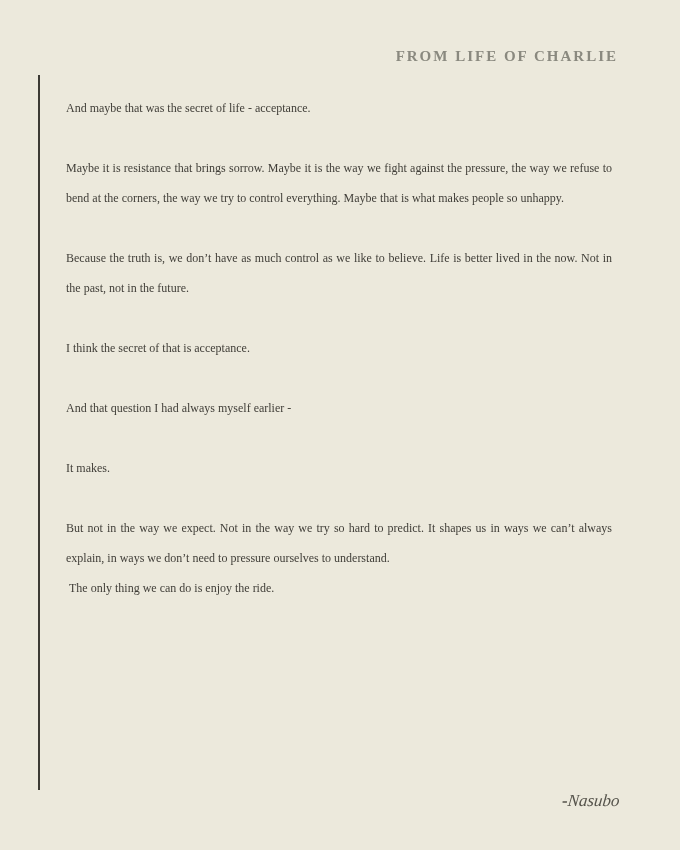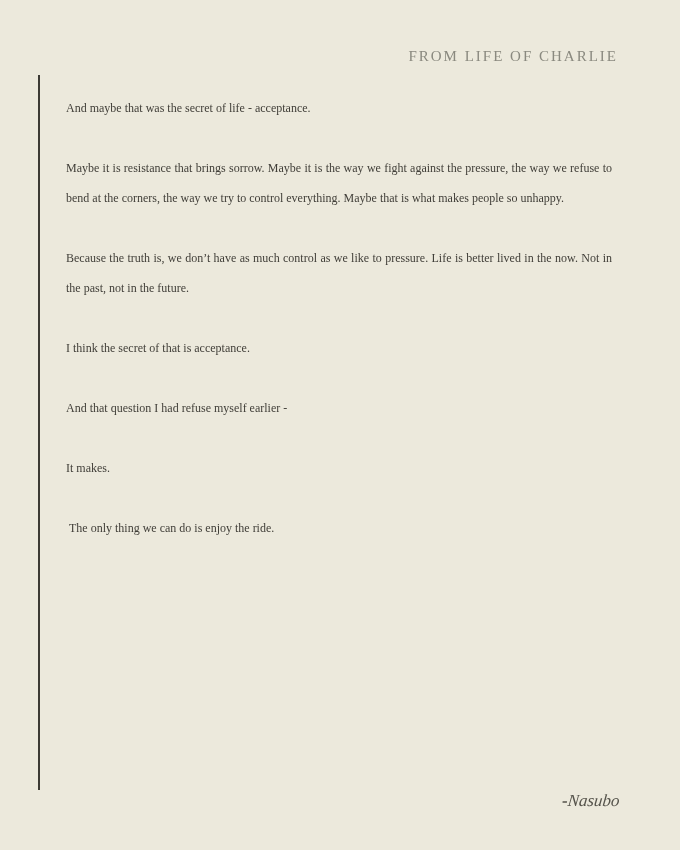--- a/index.html
+++ b/index.html
@@ -12,21 +12,21 @@
     height: 850px;
     background: var(--bg, #ece9dc);
     font-family: "Liberation Serif", serif;
     overflow: hidden;
   }
   .header {
     position: absolute;
     top: 48px;
     right: 62px;
     font-size: 15px;
-    font-weight: 400;
+    font-weight: 700;
     letter-spacing: 2px;
     color: var(--header, #8a897f);
     white-space: nowrap;
   }
   .quote {
     position: absolute;
     left: 38px;
     top: 75px;
     width: 546px;
     min-height: 697px;
@@ -60,29 +60,30 @@
 <div class="header">FROM LIFE OF CHARLIE</div>
 
 <main class="quote">
     <p class="para">
       <span class="flow">And maybe that was the secret of life - acceptance.</span>
     </p>
     <p class="para">
       <span class="flow">Maybe it is resistance that brings sorrow. Maybe it is the way we fight against the pressure, the way we refuse to bend at the corners, the way we try to control everything. Maybe that is what makes people so unhappy.</span>
     </p>
     <p class="para">
-      <span class="flow">Because the truth is, we don’t have as much control as we like to pressure. Life is better lived in the now. Not in the past, not in the future.</span>
+      <span class="flow">Because the truth is, we don’t have as much control as we like to believe. Life is better lived in the now. Not in the past, not in the future.</span>
     </p>
     <p class="para">
       <span class="flow">I think the secret of that is acceptance.</span>
     </p>
     <p class="para">
-      <span class="flow">And that question I had refuse myself earlier -</span>
+      <span class="flow">And that question I had always myself earlier -</span>
     </p>
     <p class="para">
       <span class="flow">It makes.</span>
     </p>
     <p class="para">
+      <span class="flow">But not in the way we expect. Not in the way we try so hard to predict. It shapes us in ways we can’t always explain, in ways we don’t need to pressure ourselves to understand.</span>
       <span class="flow">&nbsp;The only thing we can do is enjoy the ride.</span>
     </p>
   </main>
 
 <div class="signature">-Nasubo</div>
 
 </body></html>

